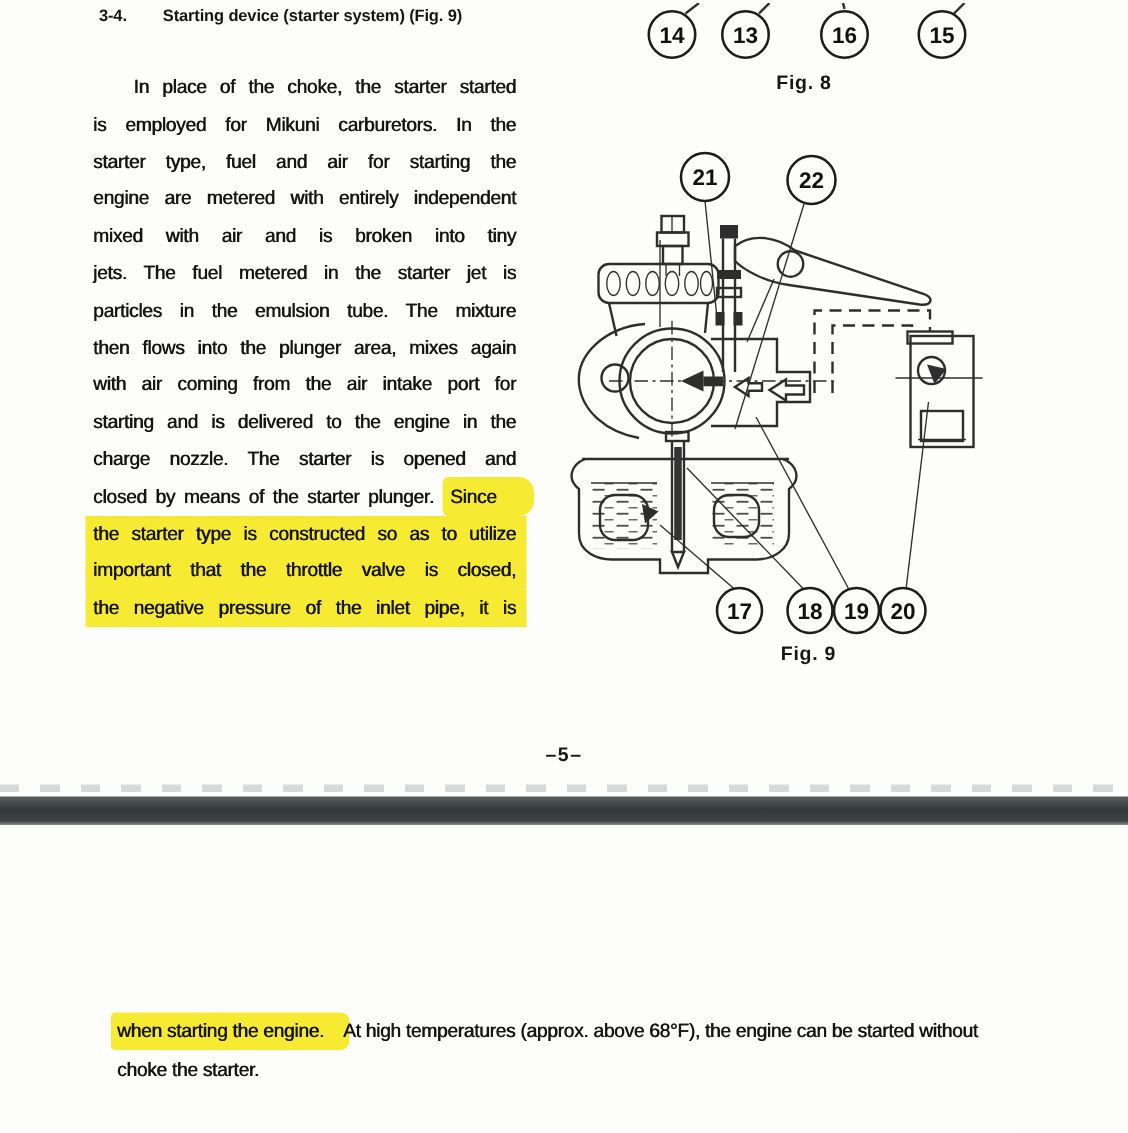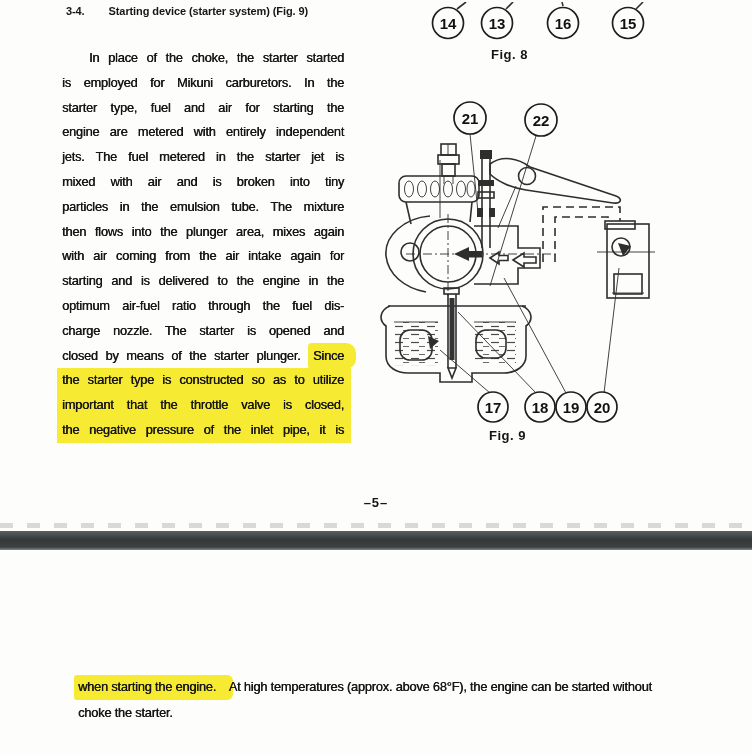--- a/index.html
+++ b/index.html
@@ -28,25 +28,25 @@
     white-space:nowrap;text-align:justify;text-align-last:justify;
     text-shadow:0.4px 0 currentColor;
   }
   .line.indent{text-indent:27px;}
   .hl-line{
     background:var(--highlight);
     box-shadow:-5px 0 var(--highlight), 7px 0 var(--highlight);
   }
   .hl-span{
     background:var(--highlight);
-    padding:5px 12px 6px 5px;margin-right:-12px;
+    padding:5px 25px 6px 5px;margin-right:-12px;
     border-radius:4px 10px 10px 4px;
   }
   
-  .figcap{position:absolute;font-size:13px;font-weight:bold;text-align:left;letter-spacing:0.5px;}
+  .figcap{position:absolute;font-size:13px;font-weight:bold;text-align:center;letter-spacing:0.5px;}
   .pagenum{
     position:absolute;left:0;top:495px;width:752px;text-align:center;
     font-size:13px;font-weight:bold;letter-spacing:1px;
   }
   
   .fig8svg{position:absolute;left:415px;top:2px;}
   .fig9svg{position:absolute;left:378px;top:100px;}
   svg .ln{stroke:#2e2e2e;stroke-width:1.6;fill:none;}
   svg .thin{stroke:#2e2e2e;stroke-width:0.9;fill:none;}
   svg .fillink{fill:#2e2e2e;stroke:none;}
@@ -83,27 +83,26 @@
 
   <div class="heading">
     <span class="num">3-4.</span><span>Starting device (starter system) (Fig. 9)</span>
   </div>
 
   <div class="para">
     <div class="line indent">In place of the choke, the starter started</div>
     <div class="line">is employed for Mikuni carburetors. In the</div>
     <div class="line">starter type, fuel and air for starting the</div>
     <div class="line">engine are metered with entirely independent</div>
+    <div class="line">mixed with air and is broken into tiny</div>
     <div class="line">jets. The fuel metered in the starter jet is</div>
-    <div class="line">mixed with air and is broken into tiny</div>
     <div class="line">particles in the emulsion tube. The mixture</div>
     <div class="line">then flows into the plunger area, mixes again</div>
-    <div class="line">with air coming from the air intake again for</div>
+    <div class="line">with air coming from the air intake port for</div>
     <div class="line">starting and is delivered to the engine in the</div>
-    <div class="line">optimum air-fuel ratio through the fuel dis-</div>
     <div class="line">charge nozzle. The starter is opened and</div>
     <div class="line"><span>closed by means of the starter plunger.</span> <span class="hl-span">Since</span></div>
     <div class="line hl-line">the starter type is constructed so as to utilize</div>
     <div class="line hl-line">important that the throttle valve is closed,</div>
     <div class="line hl-line">the negative pressure of the inlet pipe, it is</div>
   </div>
 
   <svg class="fig8svg" width="240" height="40" viewBox="0 0 240 40">
     <line class="ln" x1="42" y1="7" x2="51" y2="0"></line>
     <line class="ln" x1="91" y1="7" x2="98" y2="0"></line>

